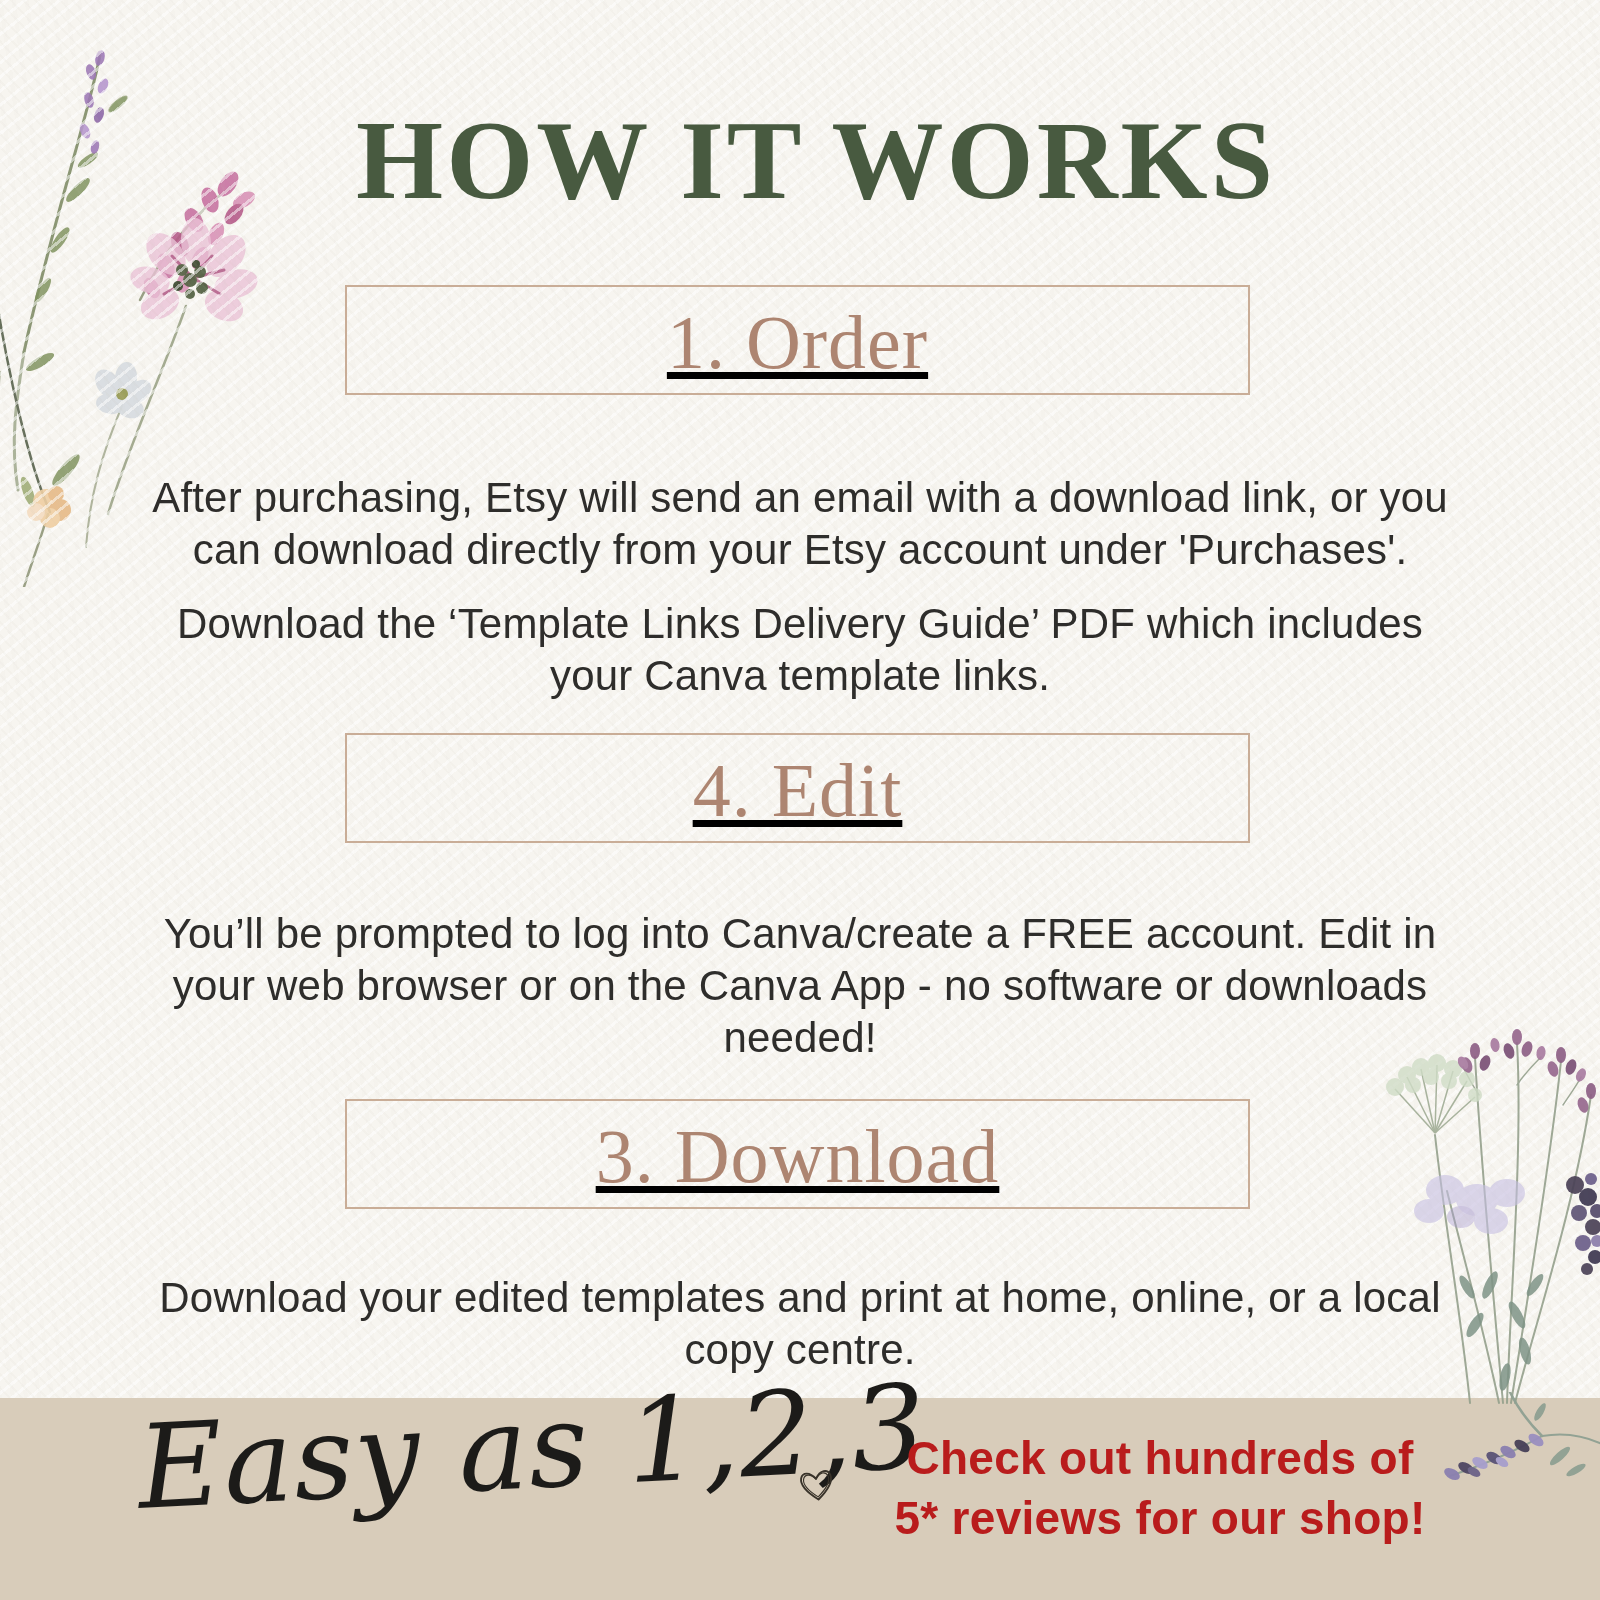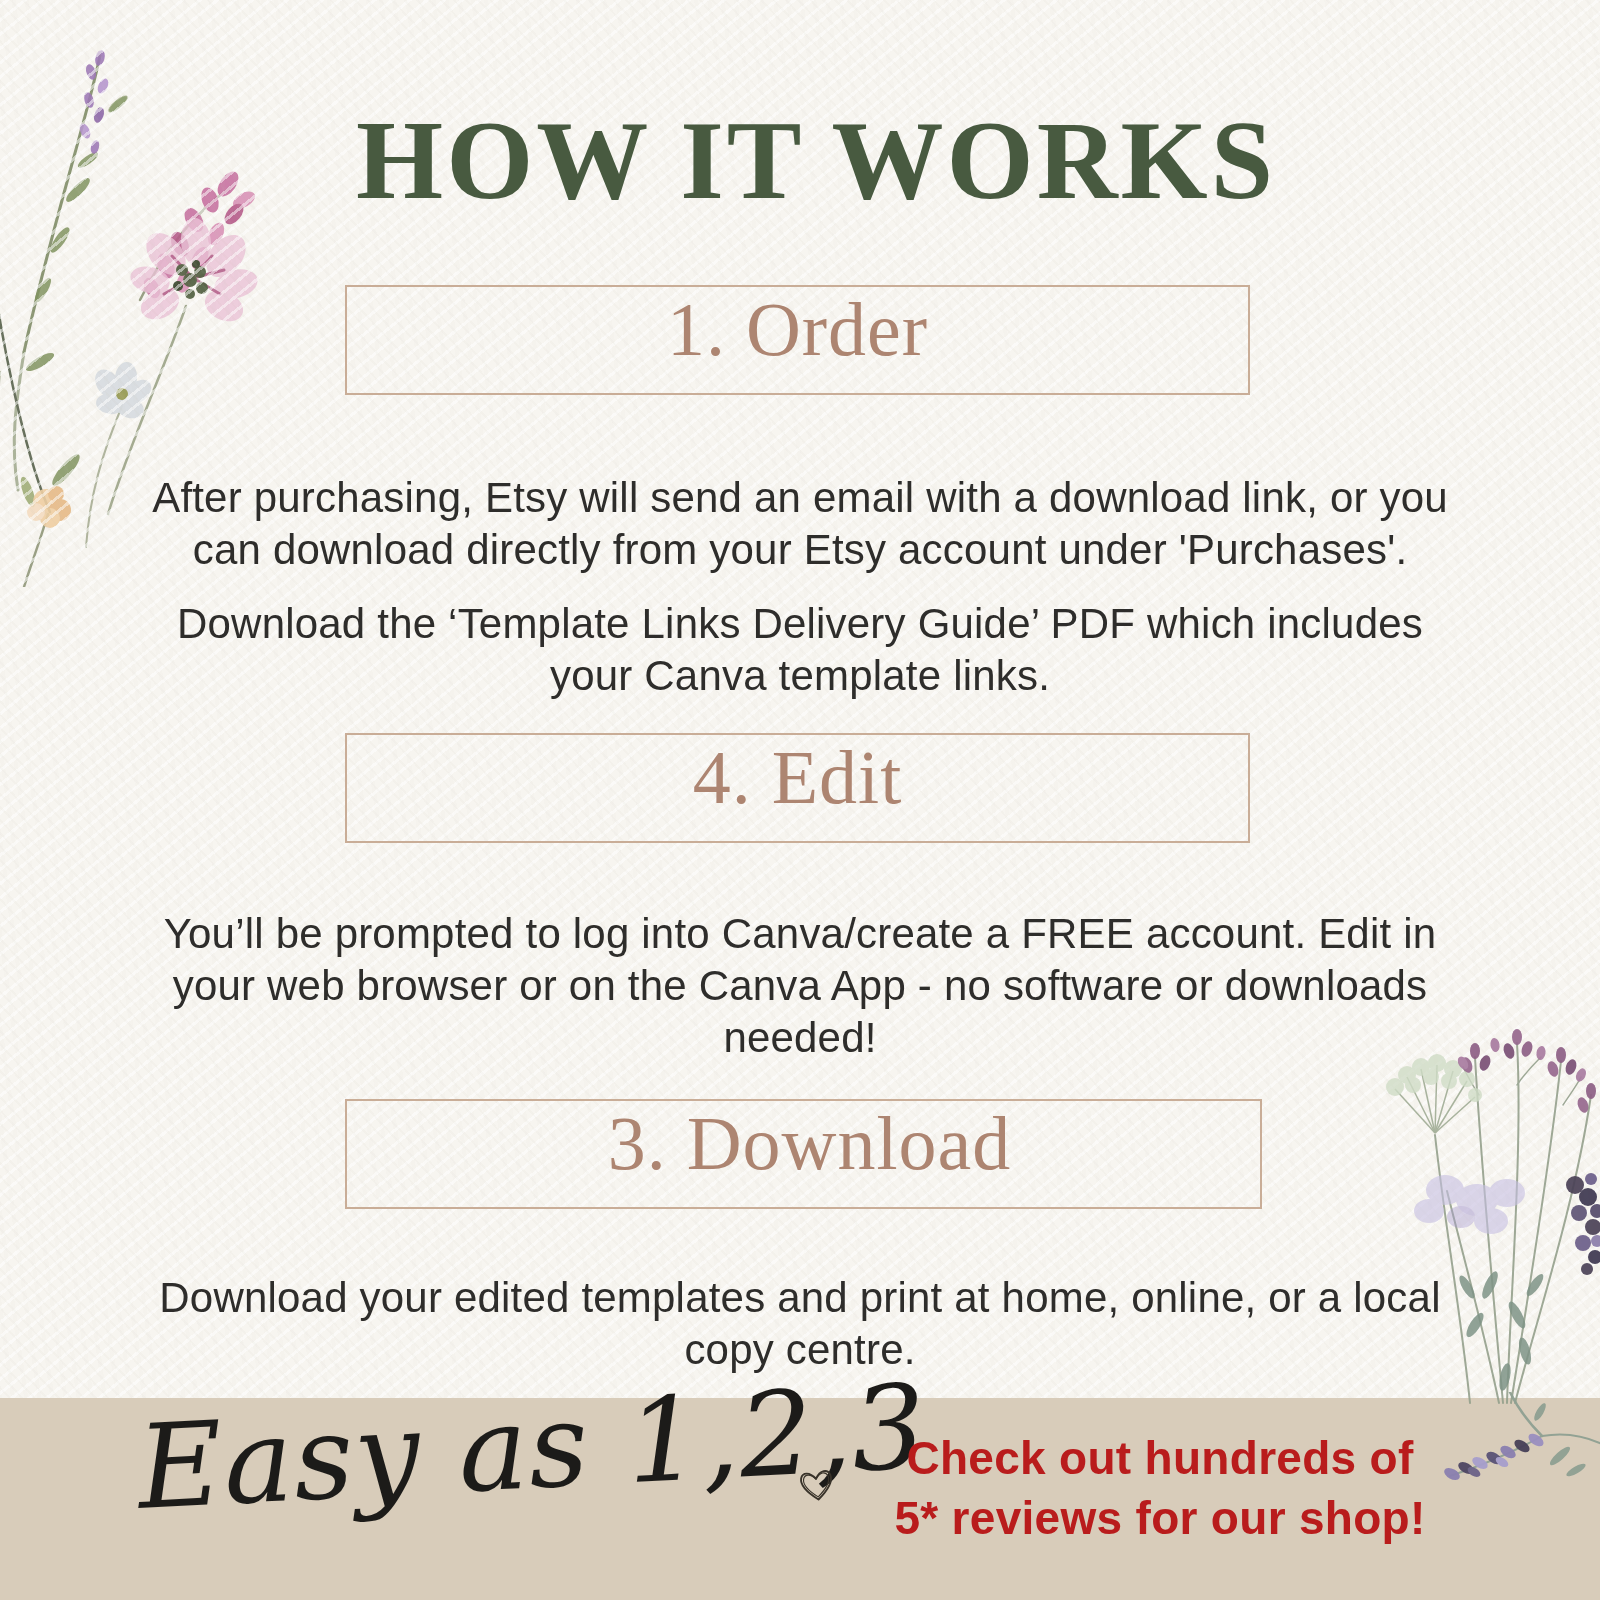--- a/index.html
+++ b/index.html
@@ -20,26 +20,27 @@
   .page-title{
     position:absolute;top:86px;left:0;width:100%;
     text-align:center;
     font-family:"Liberation Serif",serif;
     font-weight:700;font-size:112px;letter-spacing:3px;
     color:#485a40;margin:16px;line-height:1.05;
   }
   .step-box{
     position:absolute;left:345px;width:901px;height:106px;
     border:2px solid #c9ad97;
-    display:flex;justify-content:center;
+    display:flex;align-items:center;justify-content:center;
     background:rgba(255,255,255,0.0);
+    text-decoration:underline;
   }
   .step-box.box-1{top:285px;}
   .step-box.box-2{top:733px;}
-  .step-box.box-3{top:1099px;padding-left:12px;}
+  .step-box.box-3{top:1099px;}
   .step-label{
     font-family:"Liberation Serif",serif;
     font-size:76px;font-weight:400;color:#ad8571;
     letter-spacing:1px;line-height:1;padding-top:4px;
   }
   .body-text{
     position:absolute;left:80px;width:1440px;
     text-align:center;white-space:pre-line;
     font-size:42px;line-height:52px;color:#2e2d2b;
     letter-spacing:0.2px;

